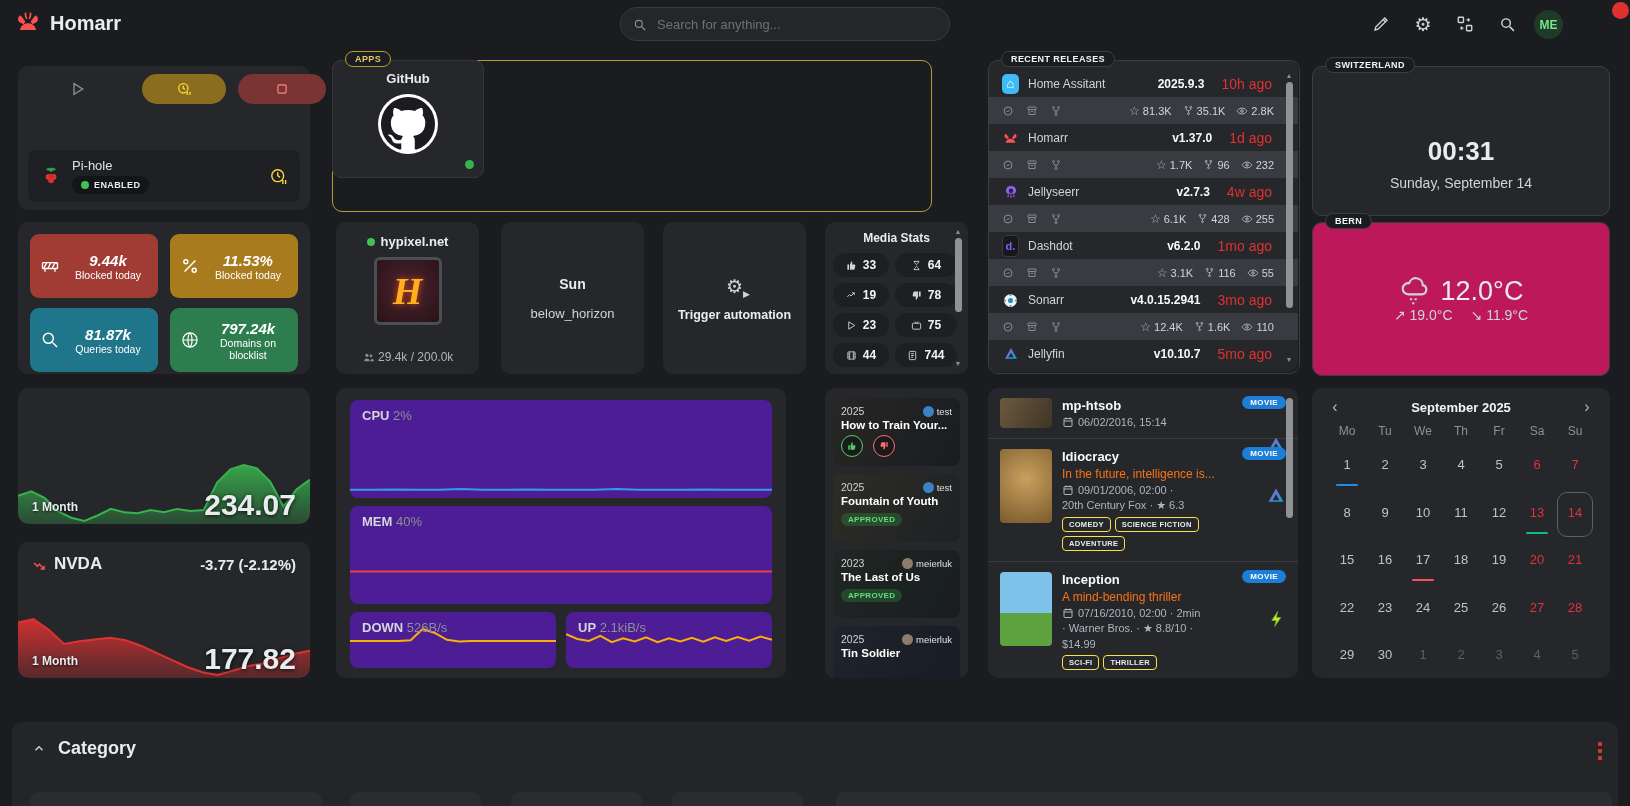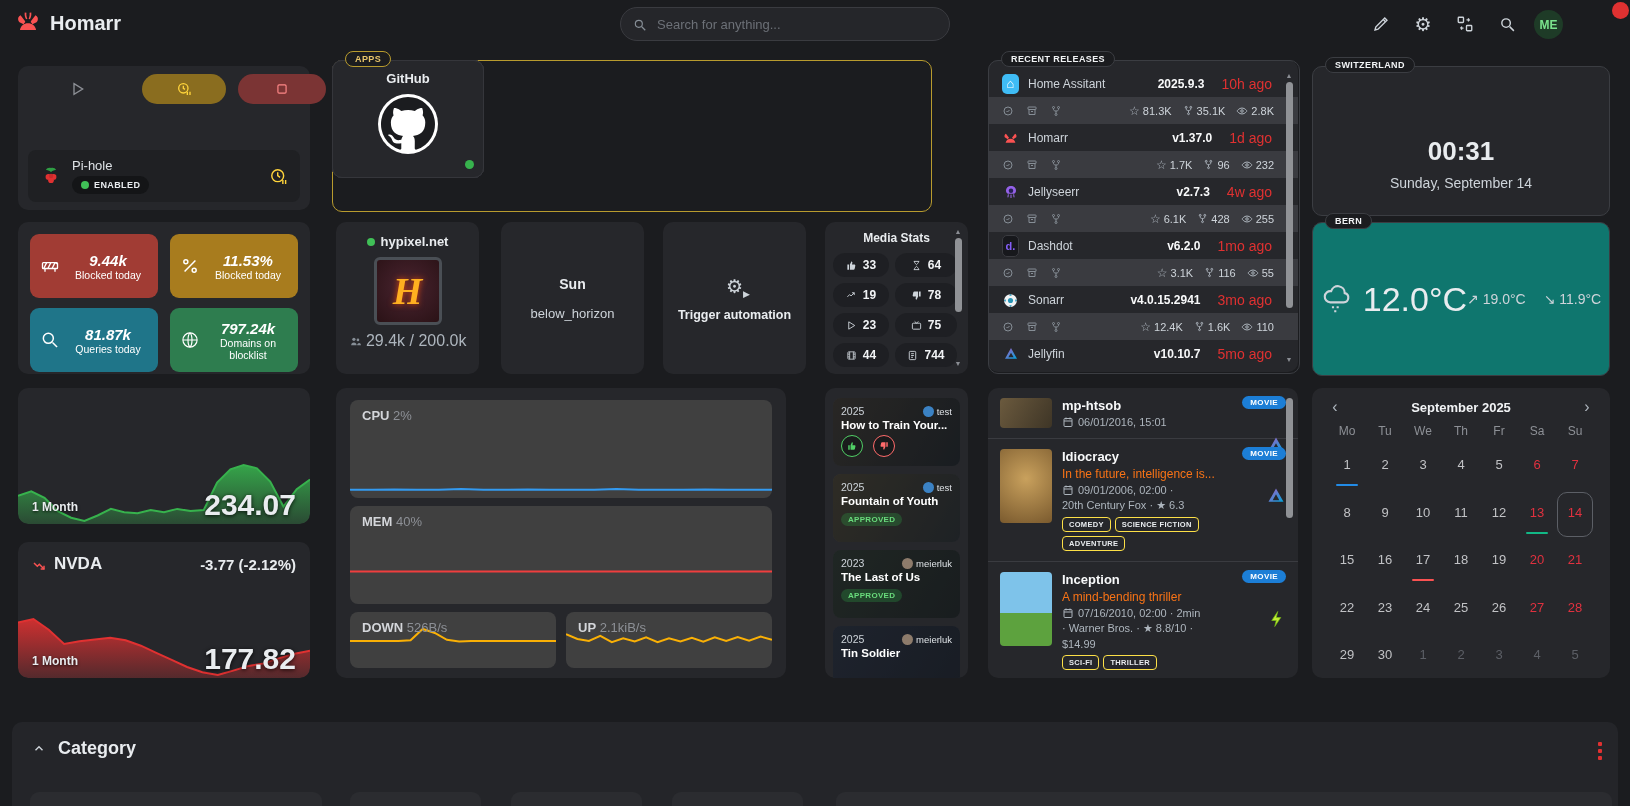--- a/index.html
+++ b/index.html
@@ -60,21 +60,21 @@
          justify-content:center;gap:6px;color:#ced4da;}
   .mpill b{color:#f1f3f5;font-size:12px;font-weight:bold;}
   
   .spark{position:absolute;left:0;right:0;bottom:0;height:62px;overflow:hidden;border-radius:0 0 10px 10px;}
   .stock-top{position:absolute;left:14px;right:14px;top:12px;display:flex;align-items:center;gap:6px;}
   .stock-sym{font-size:17px;font-weight:bold;}
   .stock-chg{margin-left:auto;font-size:15px;font-weight:bold;}
   .stock-per{position:absolute;left:14px;bottom:10px;font-size:12px;font-weight:bold;z-index:2;text-shadow:0 1px 3px rgba(0,0,0,.8);}
   .stock-px{position:absolute;right:14px;bottom:2px;font-size:30px;font-weight:bold;z-index:2;text-shadow:0 1px 4px rgba(0,0,0,.85);}
   
-  .panel{position:absolute;background:#404040;border-radius:8px;overflow:hidden;}
+  .panel{position:absolute;background:#4c1d95;border-radius:8px;overflow:hidden;}
   .plabel{position:absolute;left:12px;top:8px;font-size:13px;z-index:2;}
   .plabel b{color:#d4d6da;} .plabel span{color:#8d9096;}
   
   .reqcard{position:relative;width:127px;height:68px;border-radius:8px;margin:0 0 8px 0;overflow:hidden;padding:7px 8px;box-sizing:border-box;}
   .reqcard::before{content:"";position:absolute;inset:0;background:rgba(14,15,17,.45);}
   .reqcard>*{position:relative;z-index:1;}
   .req-top{display:flex;align-items:center;font-size:10.5px;color:#ced4da;}
   .req-user{margin-left:auto;display:flex;align-items:center;gap:3px;font-size:9.5px;color:#dee2e6;}
   .uav{width:11px;height:11px;border-radius:50%;}
   .req-title{font-size:11.5px;font-weight:bold;color:#fff;margin-top:2px;white-space:nowrap;overflow:hidden;text-overflow:ellipsis;}
@@ -326,21 +326,21 @@
   </div>
 
   <div class="card" style="left:336px;top:222px;width:143px;height:152px;text-align:center;">
     <div style="margin-top:12px;font-size:13px;font-weight:bold;">
       <span class="gdot" style="display:inline-block;margin-right:6px;"></span><span>hypixel.net</span>
     </div>
     <div class="ctr" style="margin:8px auto 0;width:62px;height:62px;border-radius:6px;background:radial-gradient(circle at 50% 45%,#4a2430,#2a1216);border:3px solid #4a4f55;
          font-family:'Liberation Serif','DejaVu Serif',serif;font-style:italic;font-weight:bold;font-size:38px;color:#ffb020;text-shadow:0 0 6px #d9480f;">
       <span>H</span>
     </div>
-    <div style="margin-top:7px;font-size:16px;color:#adb5bd;">
+    <div style="margin-top:25px;font-size:12px;color:#adb5bd;">
       <span><svg width="13" height="13" viewBox="0 0 24 24" fill="#868e96">
             <circle cx="9" cy="8" r="3"></circle>
             <path d="M4 19c0-3 2-5 5-5s5 2 5 5z"></path>
             <circle cx="16.5" cy="9" r="2.4"></circle>
             <path d="M15 19c.2-2.6 1.7-4.3 3.8-4.3 1.7 0 3 1.5 3.2 4.3z"></path>
           </svg></span>
       <span>29.4k / 200.0k</span>
     </div>
   </div>
 
@@ -725,28 +725,28 @@
     <span class="thumb" style="height:226px;"></span>
     <span class="tri" style="margin-top:auto;">▼</span>
   </div>
 
   <div class="fset ctr" style="left:1312px;top:66px;width:296px;height:148px;flex-direction:column;gap:8px;background:#26272b;">
     <span class="flabel">SWITZERLAND</span>
     <div style="font-size:26px;font-weight:bold;margin-top:45px;">00:31</div>
     <div style="font-size:14px;color:#ced4da;">Sunday, September 14</div>
   </div>
 
-  <div class="fset ctr" style="left:1312px;top:222px;width:296px;height:152px;flex-direction:row;background:#0f766e;">
+  <div class="fset ctr" style="left:1312px;top:222px;width:296px;height:152px;flex-direction:column;background:#be185d;">
     <span class="flabel">BERN</span>
     <div style="display:flex;align-items:center;gap:10px;">
       <span><svg width="32" height="32" viewBox="0 0 24 24" fill="none" stroke="#ced4da" stroke-width="1.6">
             <path d="M7 14.5a4.2 4.2 0 1 1 .6-8.36A5.2 5.2 0 0 1 17.8 7.6 3.5 3.5 0 0 1 17 14.5z"></path>
             <path d="M9 17.5v1.5M12.5 17.5v1.5M10.7 20.5V22"></path>
           </svg></span>
-      <span style="font-size:34px;color:#e9ecef;">12.0°C</span>
+      <span style="font-size:27px;color:#e9ecef;">12.0°C</span>
     </div>
     <div style="font-size:14px;color:#ced4da;display:flex;gap:18px;">
       <span><span>↗</span> <span>19.0°C</span></span>
       <span><span>↘</span> <span>11.9°C</span></span>
     </div>
   </div>
 
   <div class="card" style="left:18px;top:388px;width:292px;height:136px;overflow:hidden;">
     <div class="spark">
         <svg width="292" height="62" style="display:block">
@@ -893,21 +893,21 @@
       <div class="mrow">
         <div class="mthumb" style="width: 52px; height: 30px; background: linear-gradient(120deg, rgb(107, 90, 62), rgb(62, 53, 38));"></div>
         <div style="min-width:0;padding-right:64px;">
           <div class="mtitle">mp-htsob</div>
 
           <div class="mline">
             <svg width="12" height="12" viewBox="0 0 24 24" fill="none" stroke="#adb5bd" stroke-width="2">
               <rect x="4" y="5" width="16" height="16" rx="2"></rect>
               <path d="M8 3v4M16 3v4M4 10h16"></path>
             </svg>
-            <span>06/01/2016, 15:01</span>
+            <span>06/02/2016, 15:14</span>
           </div>
 
         </div>
         <div class="mside">
           <span class="mbadge">MOVIE</span>
           <span><svg width="20" height="20" viewBox="0 0 24 24">
               <defs>
                 <linearGradient id="jfg2" x1="0" y1="0" x2="1" y2="1">
                   <stop offset="0" stop-color="#aa5cc3"></stop>
                   <stop offset="1" stop-color="#00a4dc"></stop>

